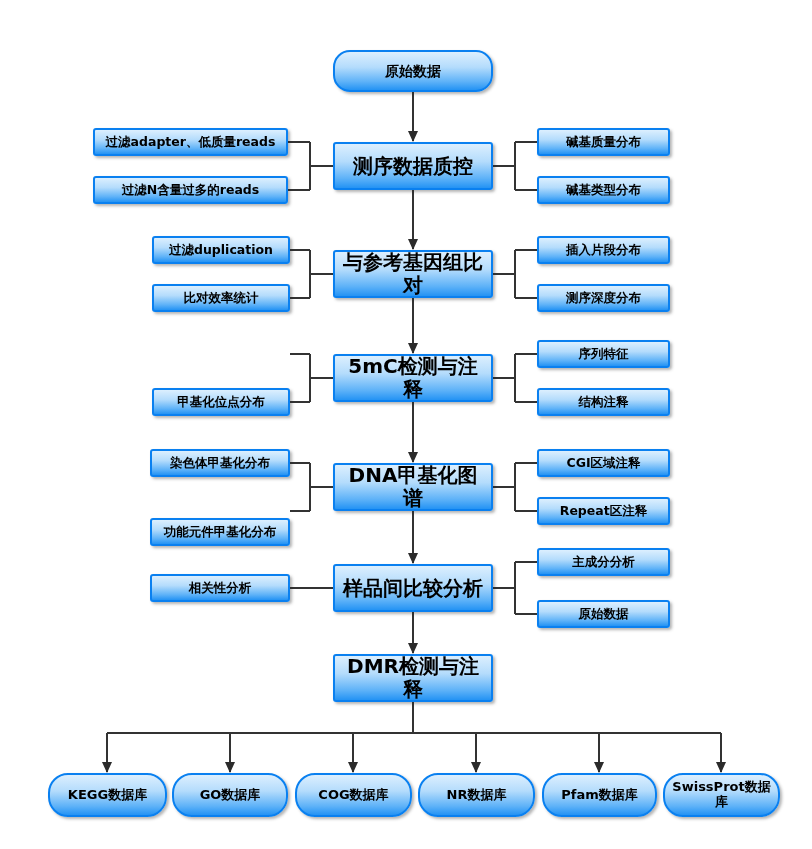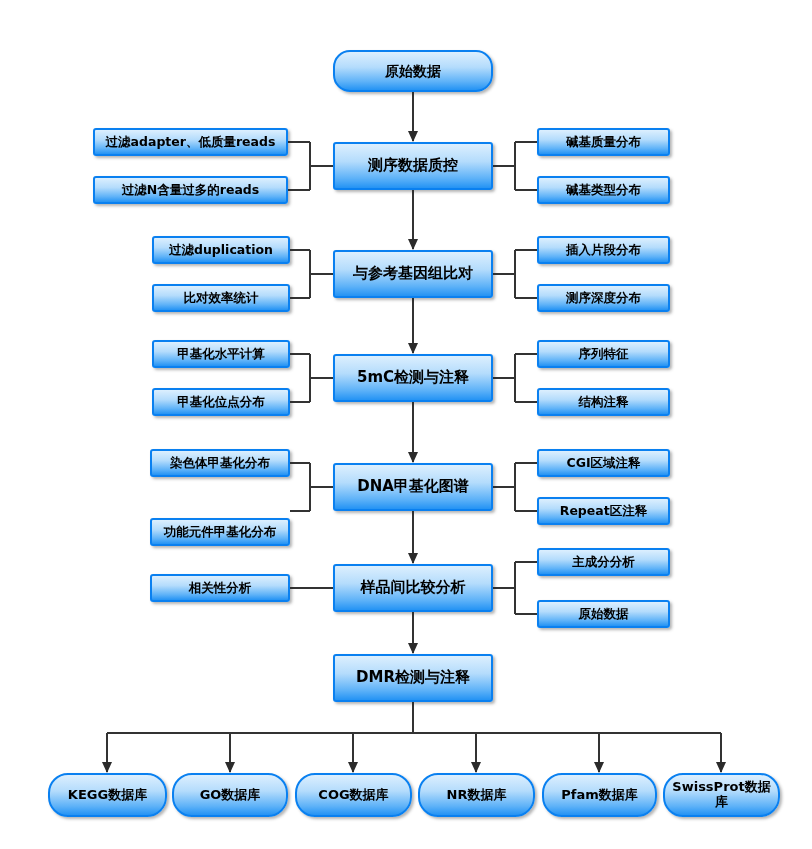--- a/index.html
+++ b/index.html
@@ -18,21 +18,21 @@
     text-align:center;
     border:2px solid #0a80f0;
     border-radius:3px;
     background:linear-gradient(to bottom,#dceffe 0%,#b4dcfc 40%,#5eb2f8 78%,#2493f4 100%);
     box-shadow:2px 2px 3px rgba(40,40,40,0.35);
     color:#000;
     font-weight:bold;
     line-height:1.15;
     padding:8px 4px;
   }
-  .main{font-size:15px;}
+  .main{font-size:20px;}
   .side{font-size:12.5px;}
   .pill{border-radius:20px;font-size:13px;}
   .pill-start{border-radius:17px;font-size:14px;}
 </style>
 </head>
 <body>
 
 <div class="canvas">
 
   <svg class="connector-layer" width="812" height="849" viewBox="0 0 812 849" xmlns="http://www.w3.org/2000/svg">
@@ -84,21 +84,20 @@
   <div class="node side" style="left:537px;top:128px;width:133px;height:28px">碱基质量分布</div>
   <div class="node side" style="left:537px;top:176px;width:133px;height:28px">碱基类型分布</div>
 
   <div class="node main" style="left:333px;top:250px;width:160px;height:48px">与参考基因组比对</div>
   <div class="node side" style="left:152px;top:236px;width:138px;height:28px">过滤duplication</div>
   <div class="node side" style="left:152px;top:284px;width:138px;height:28px">比对效率统计</div>
   <div class="node side" style="left:537px;top:236px;width:133px;height:28px">插入片段分布</div>
   <div class="node side" style="left:537px;top:284px;width:133px;height:28px">测序深度分布</div>
 
   <div class="node main" style="left:333px;top:354px;width:160px;height:48px">5mC检测与注释</div>
-  <div class="node side" style="left:152px;top:340px;width:138px;height:28px">甲基化水平计算</div>
   <div class="node side" style="left:152px;top:388px;width:138px;height:28px">甲基化位点分布</div>
   <div class="node side" style="left:537px;top:340px;width:133px;height:28px">序列特征</div>
   <div class="node side" style="left:537px;top:388px;width:133px;height:28px">结构注释</div>
 
   <div class="node side" style="left:150px;top:449px;width:140px;height:28px">染色体甲基化分布</div>
   <div class="node main" style="left:333px;top:463px;width:160px;height:48px">DNA甲基化图谱</div>
   <div class="node side" style="left:150px;top:518px;width:140px;height:28px">功能元件甲基化分布</div>
   <div class="node side" style="left:537px;top:449px;width:133px;height:28px">CGI区域注释</div>
   <div class="node side" style="left:537px;top:497px;width:133px;height:28px">Repeat区注释</div>
 

